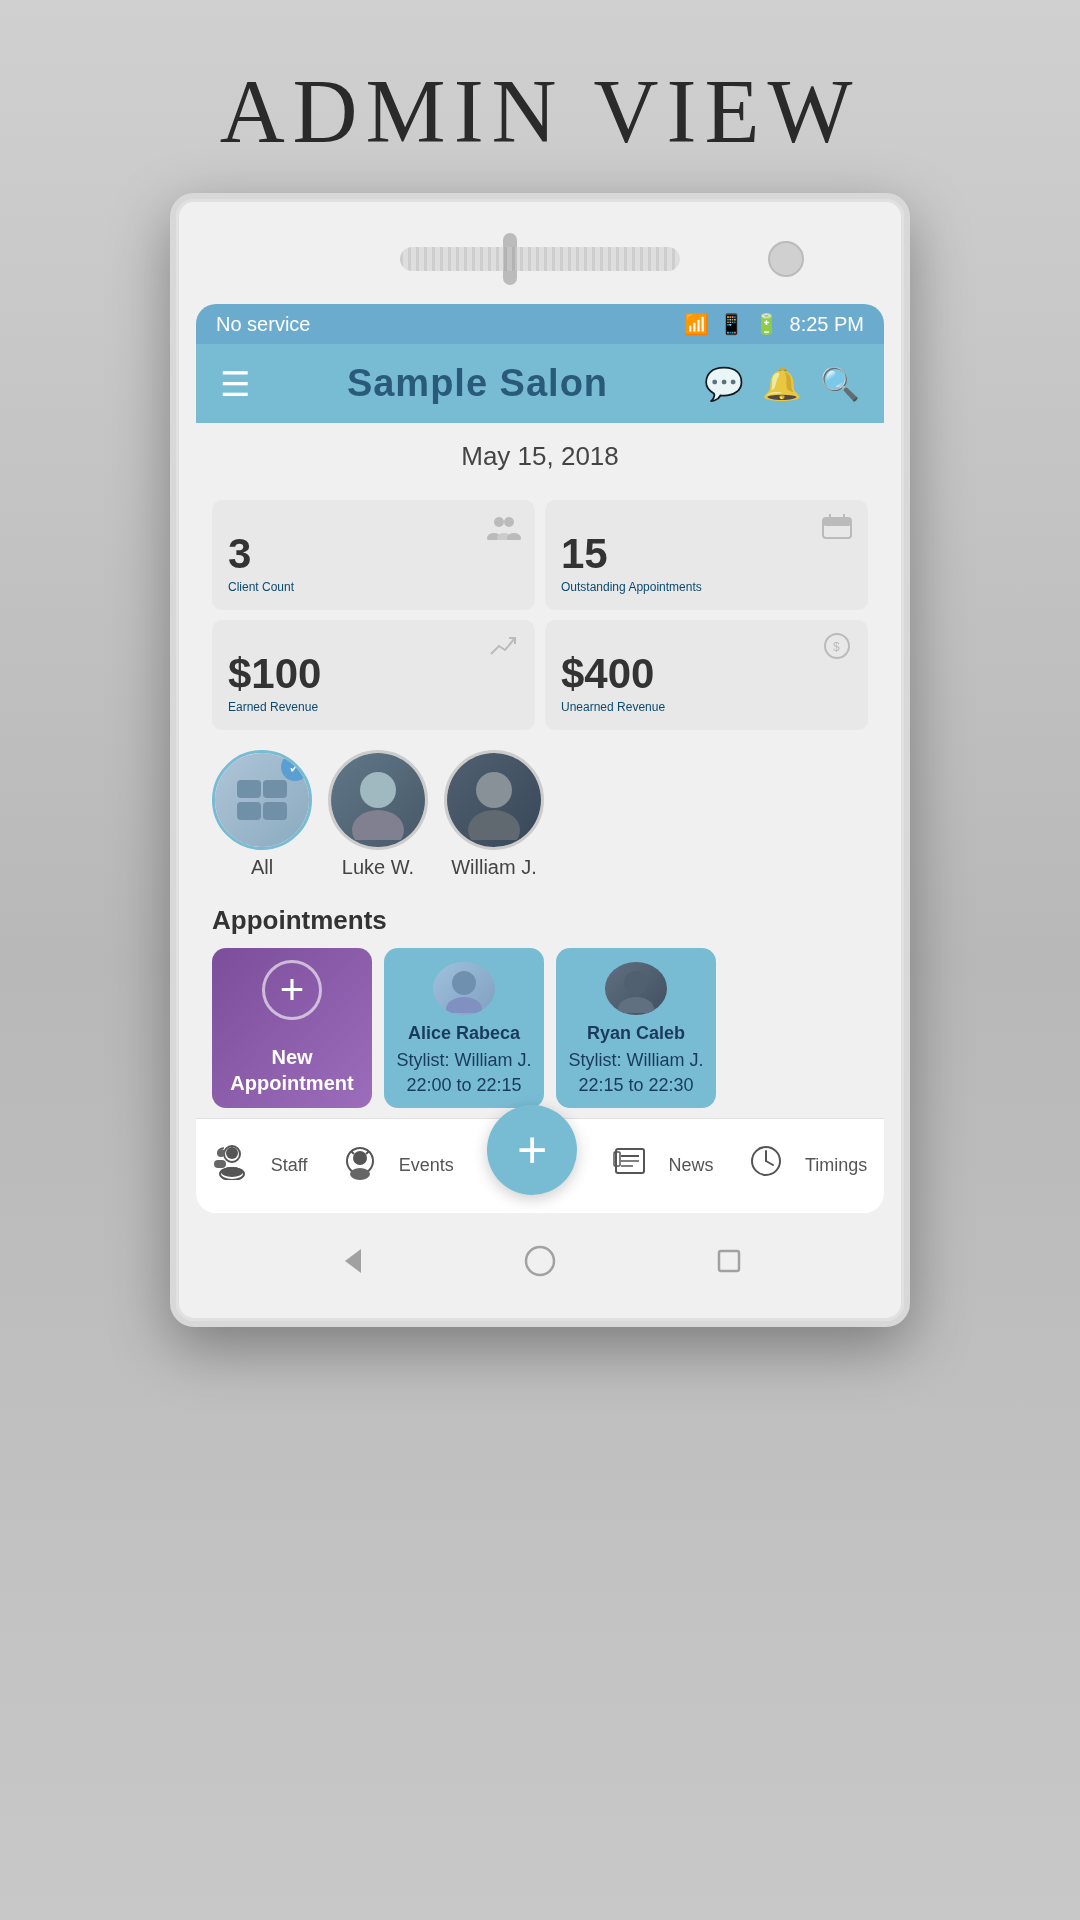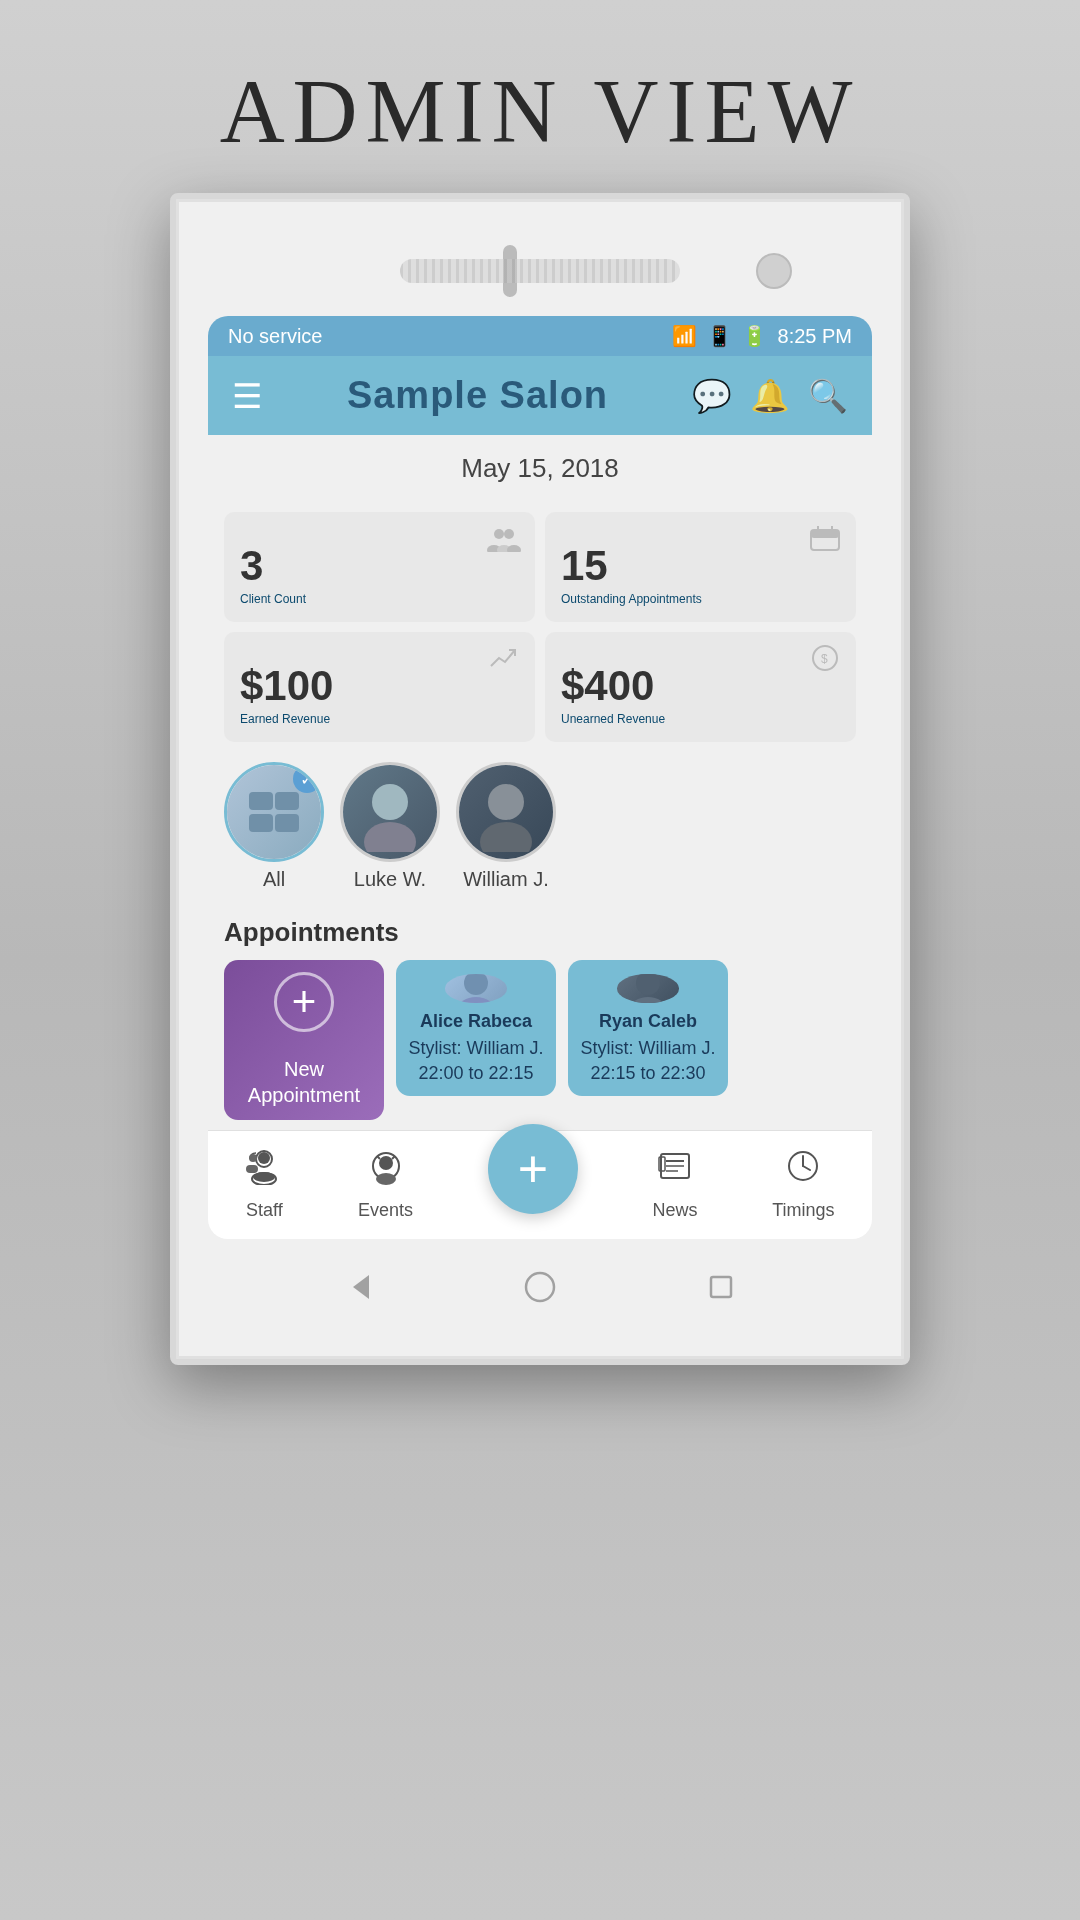--- a/index.html
+++ b/index.html
@@ -23,23 +23,23 @@
       text-transform: uppercase;
       margin-top: 60px;
       margin-bottom: 30px;
       font-weight: normal;
     }
 
     
     .phone-shell {
       width: 740px;
       background: #f0f0f0;
-      border-radius: 8px;
+      border-radius: 24px;
       box-shadow: 0 20px 60px rgba(0,0,0,0.35), inset 0 0 0 3px #e0e0e0;
-      padding: 32px;
+      padding: 20px;
       position: relative;
       border: 6px solid #d8d8d8;
     }
 
     
     .phone-top {
       display: flex;
       justify-content: center;
       align-items: center;
       height: 80px;
@@ -264,28 +264,28 @@
       border: 3px solid rgba(255,255,255,0.6);
       display: flex;
       align-items: center;
       justify-content: center;
       font-size: 42px;
       color: white;
       margin-bottom: 8px;
     }
     .new-appt-label {
       font-size: 20px;
-      font-weight: normal;
+      font-weight: bold;
       text-align: center;
       line-height: 1.3;
       margin-top: 16px;
     }
     .appt-card {
       width: 160px;
-      height: 136px;
+      height: 160px;
       background: #78bcd4;
       border-radius: 14px;
       display: flex;
       flex-direction: column;
       align-items: center;
       justify-content: flex-start;
       padding: 14px 10px 10px;
       flex-shrink: 0;
       cursor: pointer;
     }
@@ -321,23 +321,23 @@
       background: white;
       display: flex;
       align-items: center;
       justify-content: space-around;
       padding: 16px 0 18px;
       border-top: 1px solid #e0e0e0;
       position: relative;
     }
     .nav-item {
       display: flex;
-      flex-direction: column;
-      align-items: center;
-      gap: 6px;
+      flex-direction: row;
+      align-items: center;
+      gap: 20px;
       cursor: pointer;
     }
     .nav-icon {
       font-size: 36px;
       color: #555;
     }
     .nav-label {
       font-size: 18px;
       color: #555;
     }

